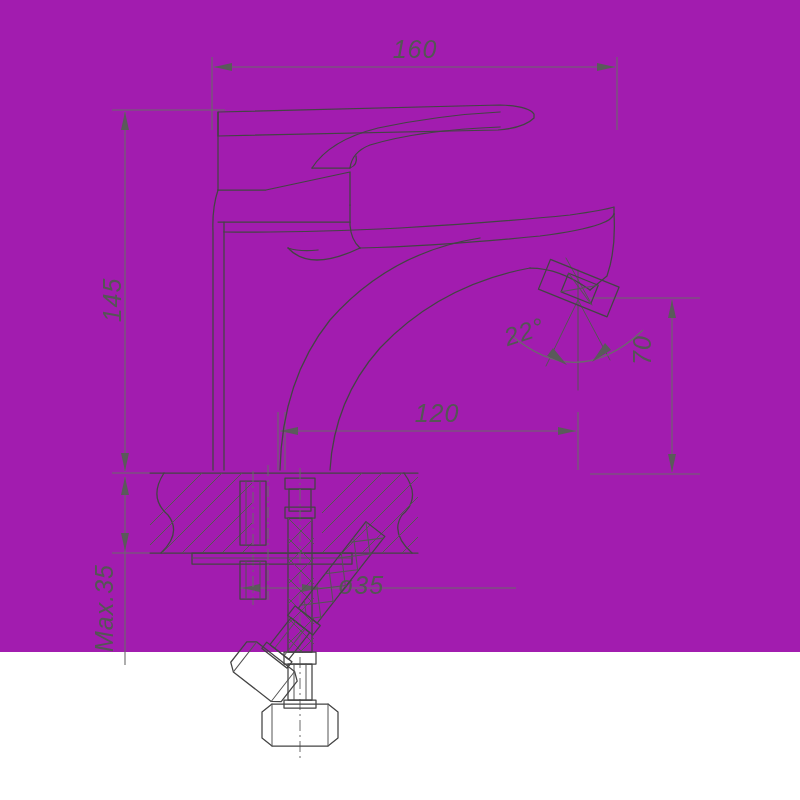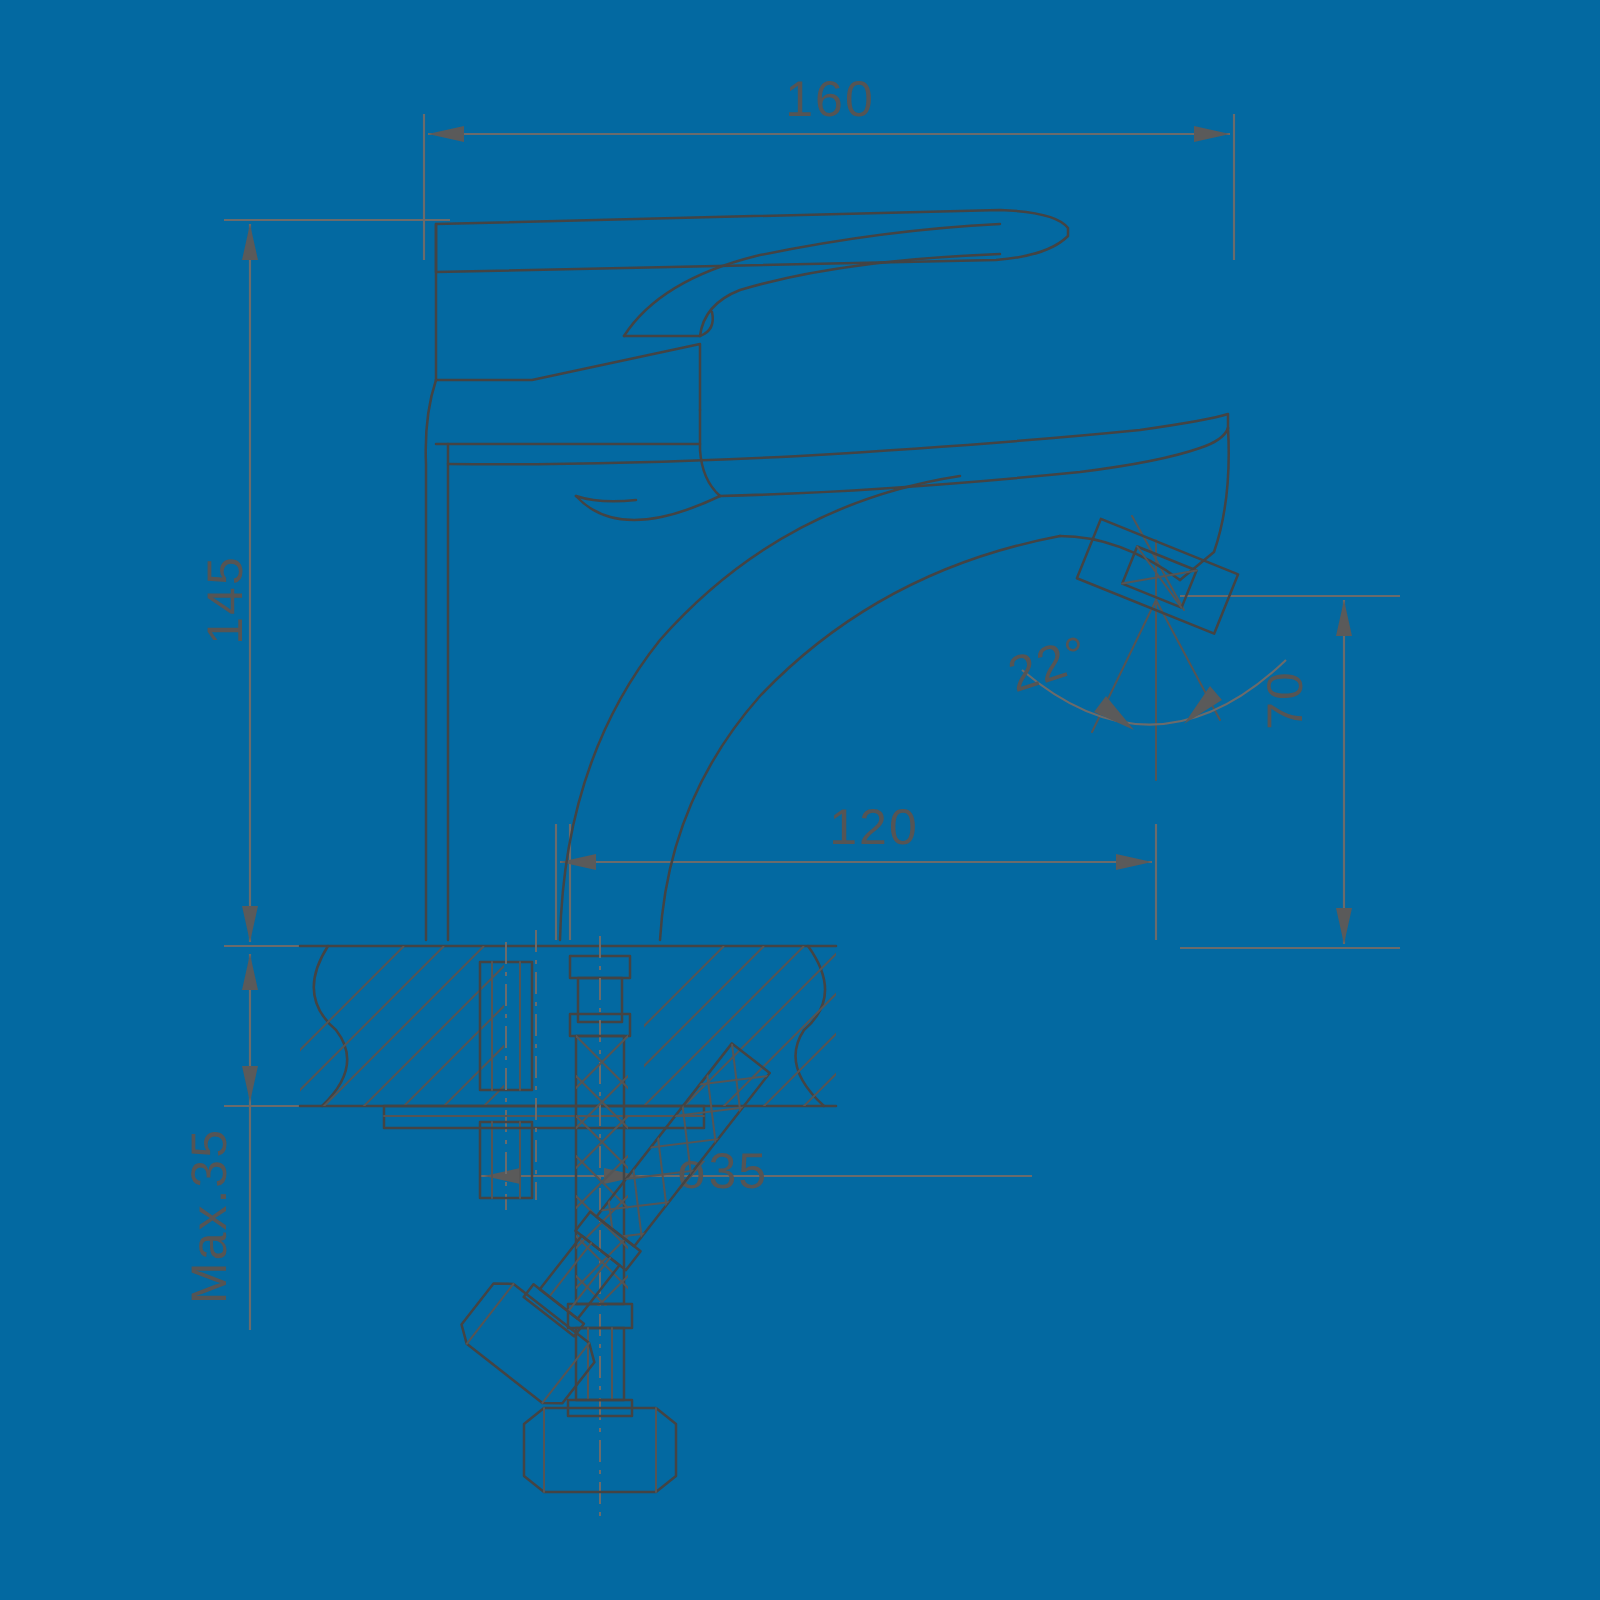--- a/index.html
+++ b/index.html
@@ -9,22 +9,23 @@
   }
   body {
     width: 800px;
     height: 800px;
     font-family: "Liberation Sans", sans-serif;
     overflow: hidden;
   }
   #drawing-root {
     position: relative;
     width: 800px;
-    height: 800px;
-    background: #0369a1;
+    height: 652px;
+    background: #a21caf;
+    font-style: italic;
   }
   svg#technical-drawing {
     display: block;
     width: 800px;
     height: 800px;
   }
   .dim-text {
     font-family: "Liberation Sans", sans-serif;
     font-size: 25px;
     fill: #555555;

